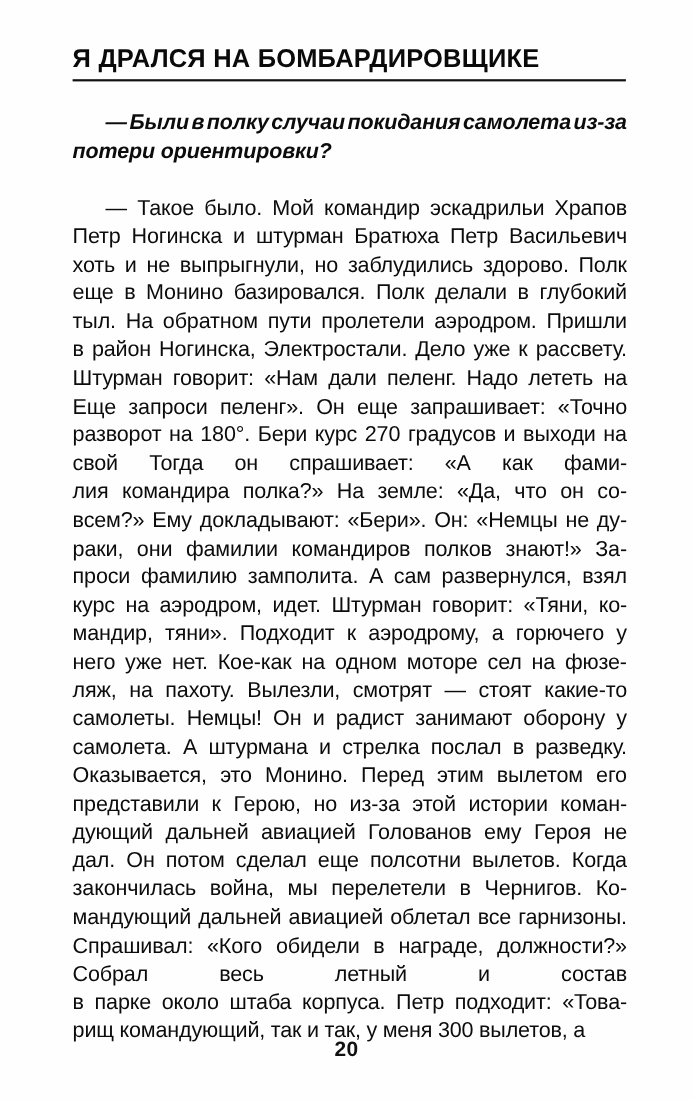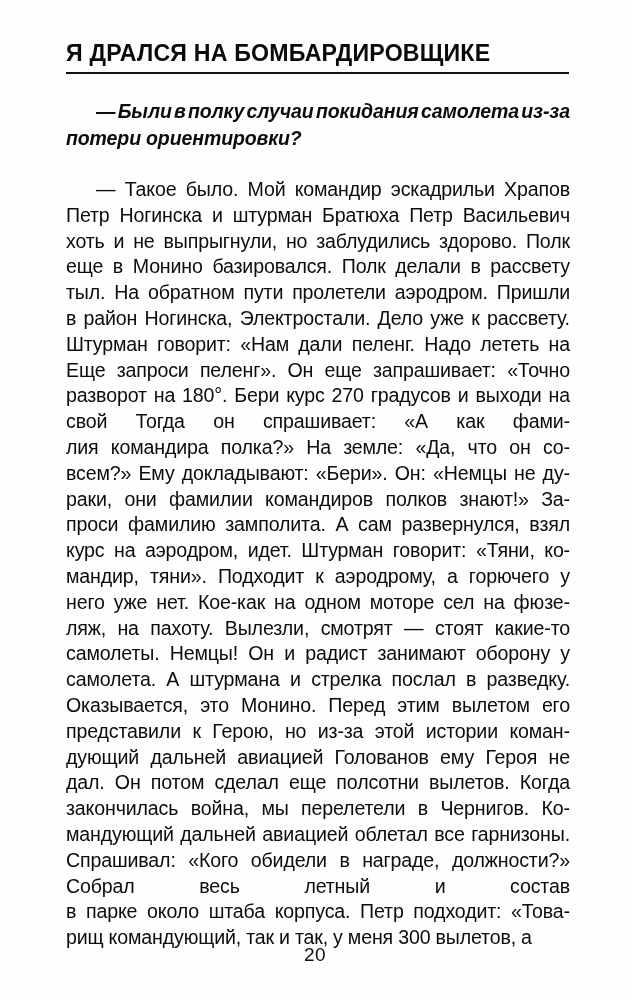--- a/index.html
+++ b/index.html
@@ -113,21 +113,21 @@
   }
 
   
   .folio {
     position: absolute;
     top: 944px;
     left: 0;
     width: 630px;
     text-align: center;
     font-size: 19px;
-    font-weight: 400;
+    font-weight: 700;
     letter-spacing: 0.4px;
     color: #101010;
   }
 </style>
 </head>
 <body>
 
 <div class="page">
 
   <div class="header-block">
@@ -139,21 +139,21 @@
 
     <div class="para question">
         <div class="line just indent"><span class="w">—</span><span class="w">Были</span><span class="w">в</span><span class="w">полку</span><span class="w">случаи</span><span class="w">покидания</span><span class="w">самолета</span><span class="w">из-за</span></div>
         <div class="line flush"><span class="w">потери</span><span class="w">ориентировки?</span></div>
       </div>
 
     <div class="para body-text">
         <div class="line just indent"><span class="w">—</span><span class="w">Такое</span><span class="w">было.</span><span class="w">Мой</span><span class="w">командир</span><span class="w">эскадрильи</span><span class="w">Храпов</span></div>
         <div class="line just"><span class="w">Петр</span><span class="w">Ногинска</span><span class="w">и</span><span class="w">штурман</span><span class="w">Братюха</span><span class="w">Петр</span><span class="w">Васильевич</span></div>
         <div class="line just"><span class="w">хоть</span><span class="w">и</span><span class="w">не</span><span class="w">выпрыгнули,</span><span class="w">но</span><span class="w">заблудились</span><span class="w">здорово.</span><span class="w">Полк</span></div>
-        <div class="line just"><span class="w">еще</span><span class="w">в</span><span class="w">Монино</span><span class="w">базировался.</span><span class="w">Полк</span><span class="w">делали</span><span class="w">в</span><span class="w">рассвету</span></div>
+        <div class="line just"><span class="w">еще</span><span class="w">в</span><span class="w">Монино</span><span class="w">базировался.</span><span class="w">Полк</span><span class="w">делали</span><span class="w">в</span><span class="w">глубокий</span></div>
         <div class="line just"><span class="w">тыл.</span><span class="w">На</span><span class="w">обратном</span><span class="w">пути</span><span class="w">пролетели</span><span class="w">аэродром.</span><span class="w">Пришли</span></div>
         <div class="line just"><span class="w">в</span><span class="w">район</span><span class="w">Ногинска,</span><span class="w">Электростали.</span><span class="w">Дело</span><span class="w">уже</span><span class="w">к</span><span class="w">рассвету.</span></div>
         <div class="line just"><span class="w">Штурман</span><span class="w">говорит:</span><span class="w">«Нам</span><span class="w">дали</span><span class="w">пеленг.</span><span class="w">Надо</span><span class="w">лететь</span><span class="w">на</span></div>
         <div class="line just"><span class="w">Еще</span><span class="w">запроси</span><span class="w">пеленг».</span><span class="w">Он</span><span class="w">еще</span><span class="w">запрашивает:</span><span class="w">«Точно</span></div>
         <div class="line just"><span class="w">разворот</span><span class="w">на</span><span class="w">180°.</span><span class="w">Бери</span><span class="w">курс</span><span class="w">270</span><span class="w">градусов</span><span class="w">и</span><span class="w">выходи</span><span class="w">на</span></div>
         <div class="line just"><span class="w">свой</span><span class="w">Тогда</span><span class="w">он</span><span class="w">спрашивает:</span><span class="w">«А</span><span class="w">как</span><span class="w">фами-</span></div>
         <div class="line just"><span class="w">лия</span><span class="w">командира</span><span class="w">полка?»</span><span class="w">На</span><span class="w">земле:</span><span class="w">«Да,</span><span class="w">что</span><span class="w">он</span><span class="w">со-</span></div>
         <div class="line just"><span class="w">всем?»</span><span class="w">Ему</span><span class="w">докладывают:</span><span class="w">«Бери».</span><span class="w">Он:</span><span class="w">«Немцы</span><span class="w">не</span><span class="w">ду-</span></div>
         <div class="line just"><span class="w">раки,</span><span class="w">они</span><span class="w">фамилии</span><span class="w">командиров</span><span class="w">полков</span><span class="w">знают!»</span><span class="w">За-</span></div>
         <div class="line just"><span class="w">проси</span><span class="w">фамилию</span><span class="w">замполита.</span><span class="w">А</span><span class="w">сам</span><span class="w">развернулся,</span><span class="w">взял</span></div>

